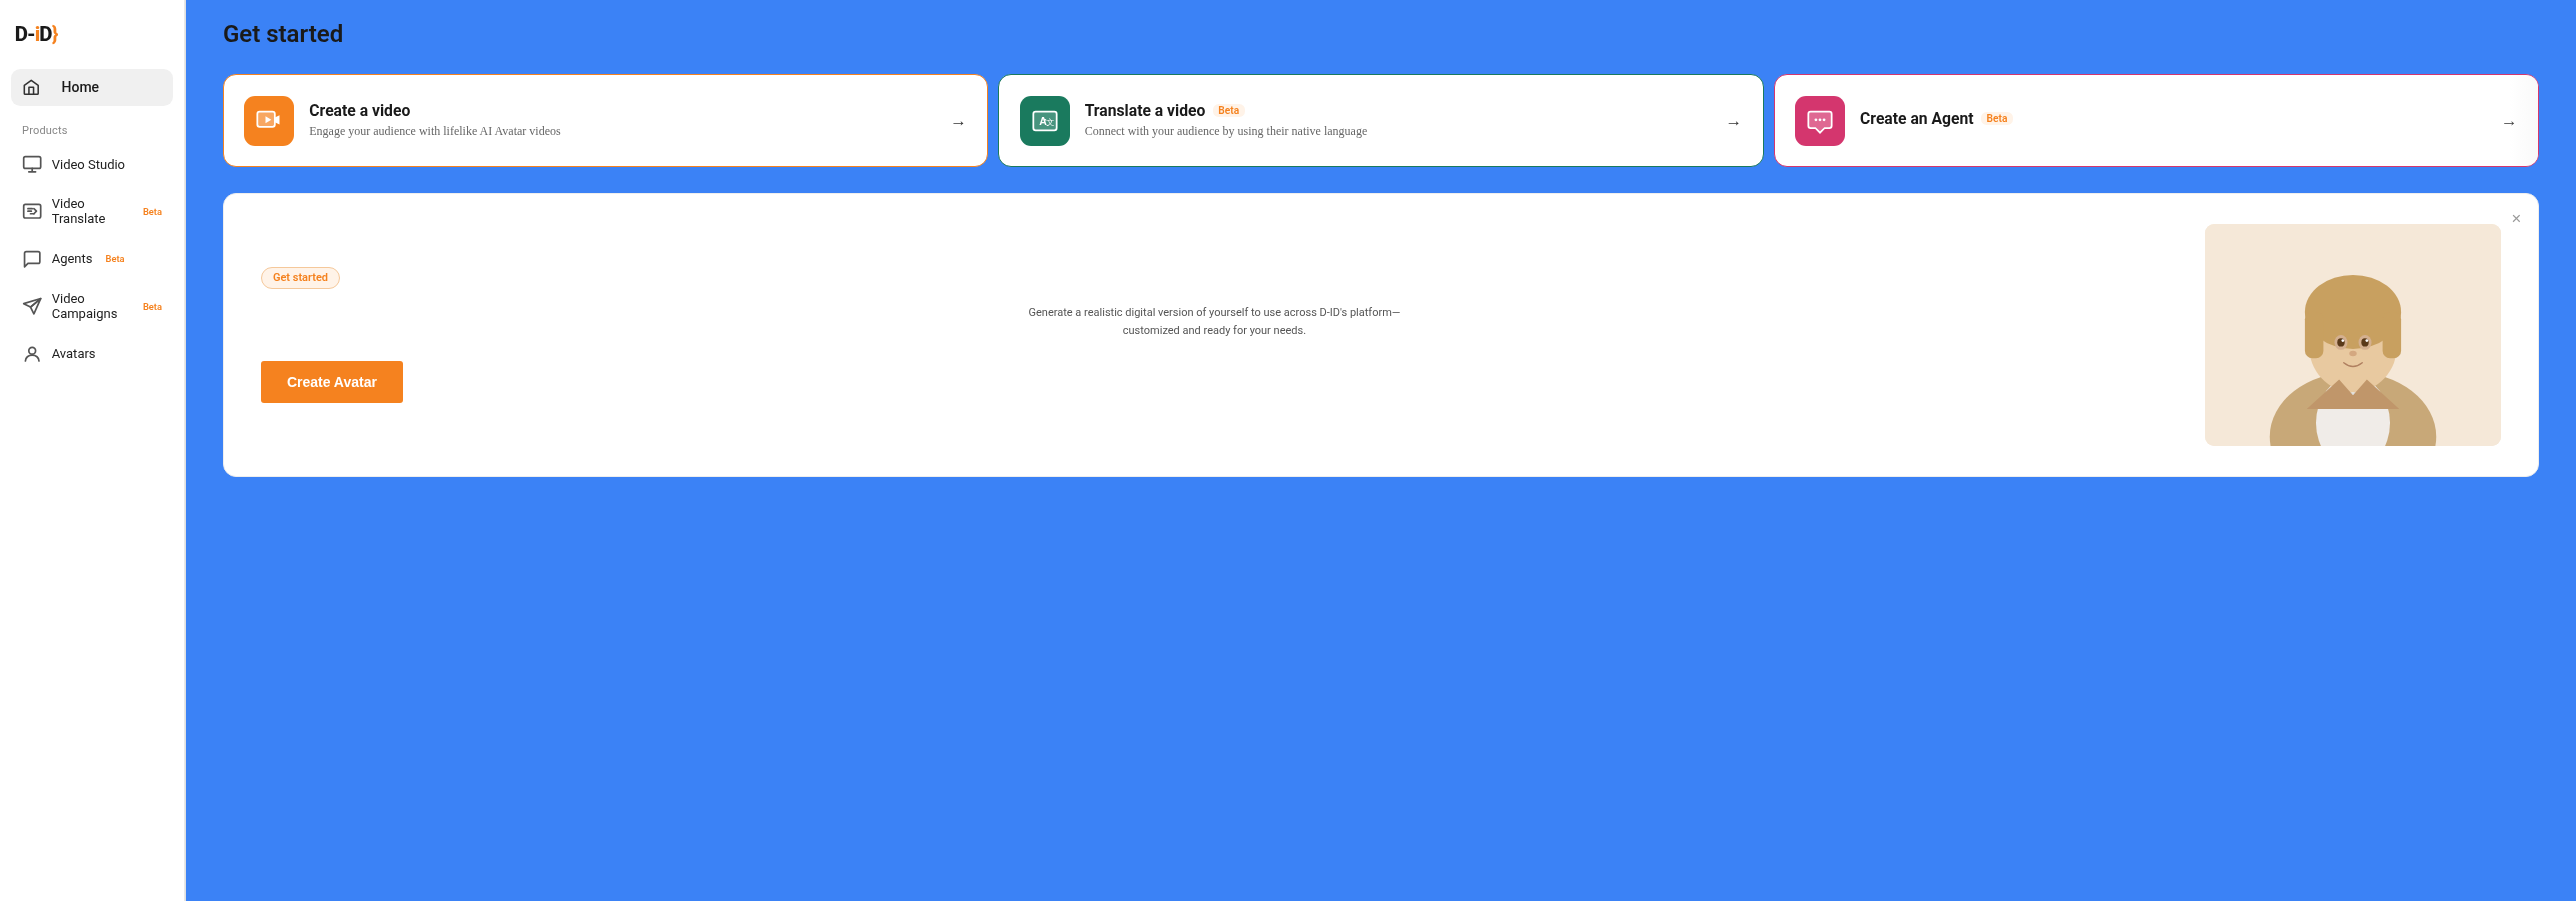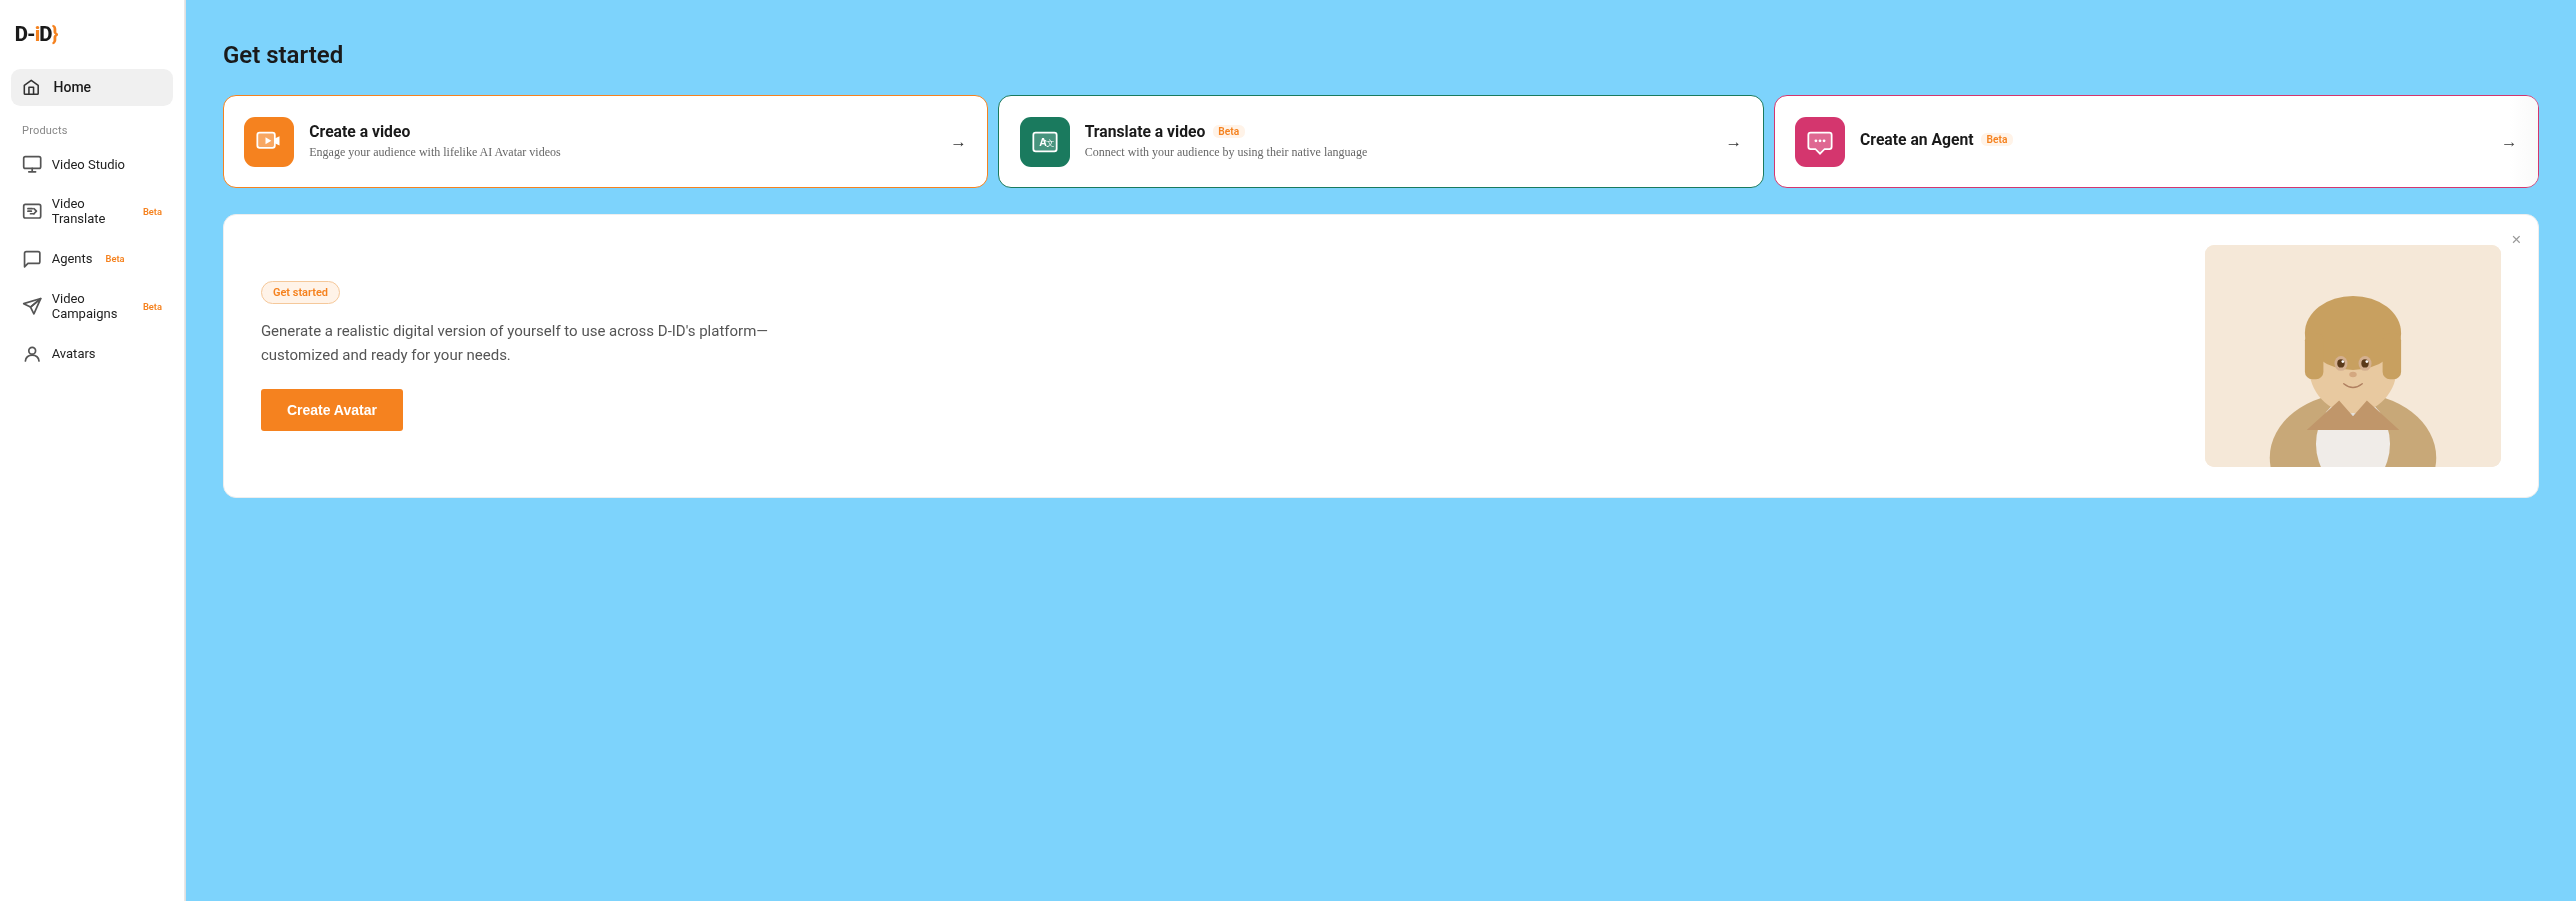--- a/index.html
+++ b/index.html
@@ -37,21 +37,21 @@
     }
 
     .logo-bracket-right {
       color: #f5821f;
       font-weight: 800;
     }
 
     .sidebar-home {
       display: flex;
       align-items: center;
-      gap: 13px;
+      gap: 21px;
       padding: 9.3px 11px;
       background: #f0f0f0;
       border-radius: 9.3px;
       cursor: pointer;
       margin-bottom: 7.4px;
     }
 
     .sidebar-home-icon {
       width: 18.5px;
       height: 18.5px;
@@ -99,23 +99,23 @@
       font-size: 9.3px;
       color: #f5821f;
       font-weight: 600;
       margin-left: 3.7px;
       background: none;
     }
 
     
     .main {
       flex: 1;
-      padding: 41px 37px;
+      padding: 20px 37px;
       overflow-y: auto;
-      background: #7dd3fc;
+      background: #3b82f6;
     }
 
     .page-title {
       font-size: 24px;
       font-weight: 600;
       color: #1a1a1a;
       margin-bottom: 26px;
     }
 
     
@@ -259,24 +259,25 @@
 
     .banner-title {
       font-size: 22px;
       font-weight: 700;
       color: #1a1a1a;
       margin-bottom: 11px;
       line-height: 1.3;
     }
 
     .banner-desc {
-      font-size: 15px;
+      font-size: 11px;
       color: #555;
       line-height: 1.6;
       margin-bottom: 22px;
+      text-align: center;
     }
 
     .banner-btn {
       background: #f5821f;
       color: #fff;
       border: none;
       border-radius: 3px;
       padding: 13px 26px;
       font-size: 14px;
       font-weight: 600;

